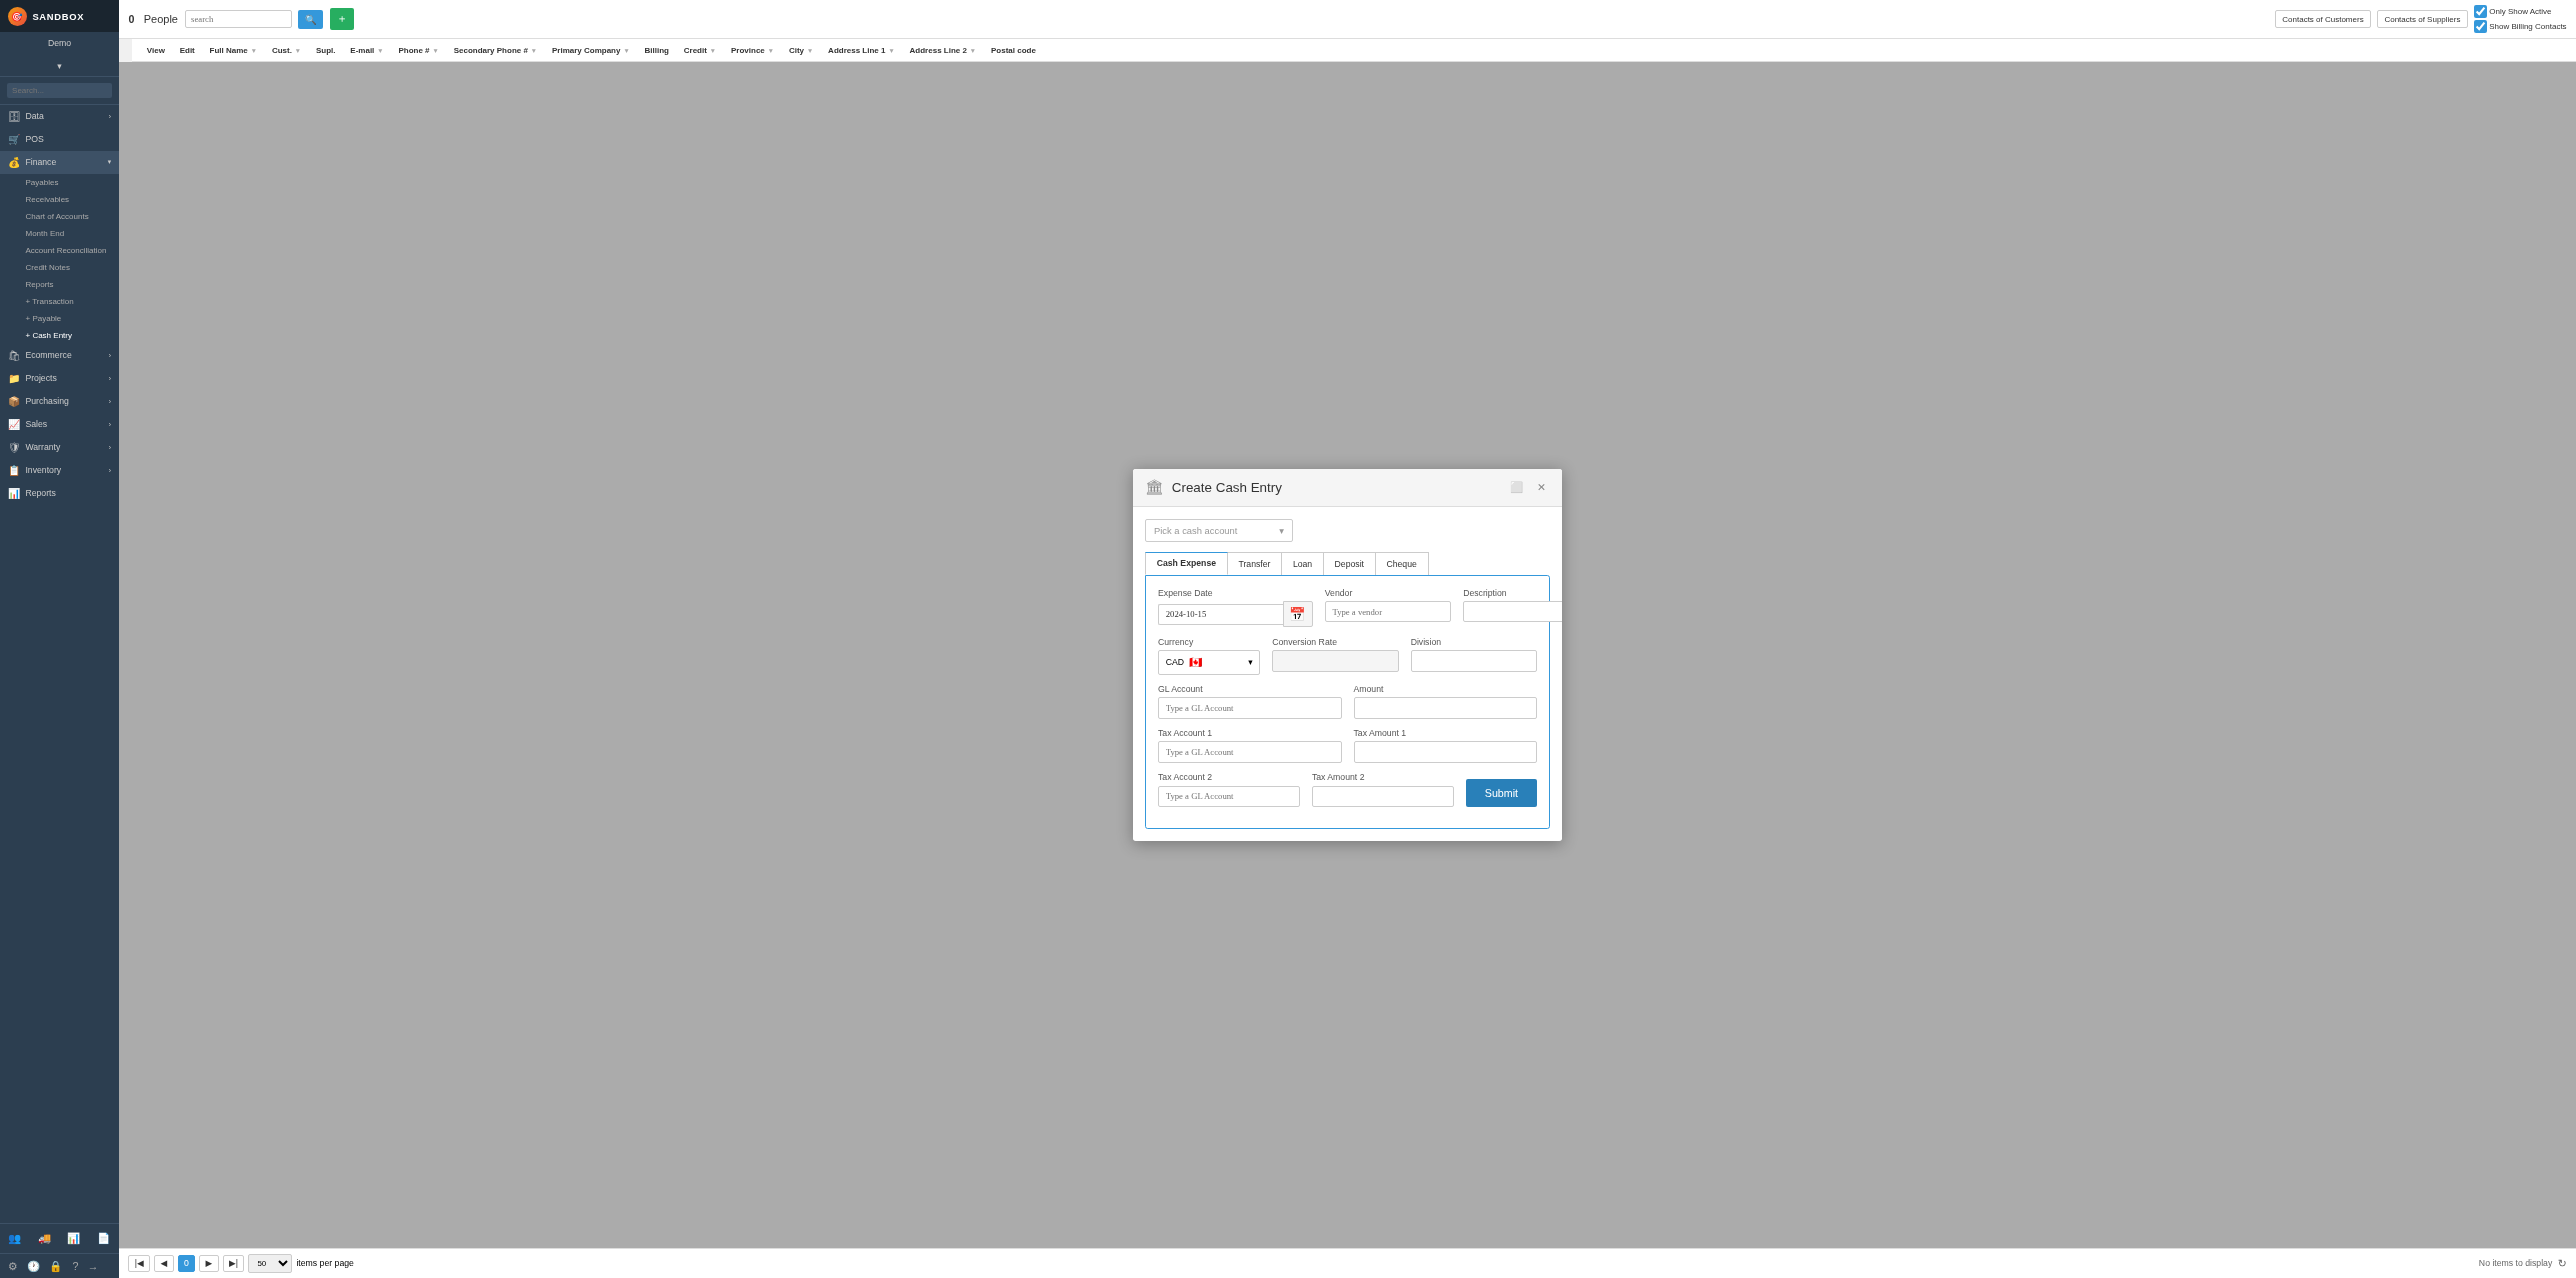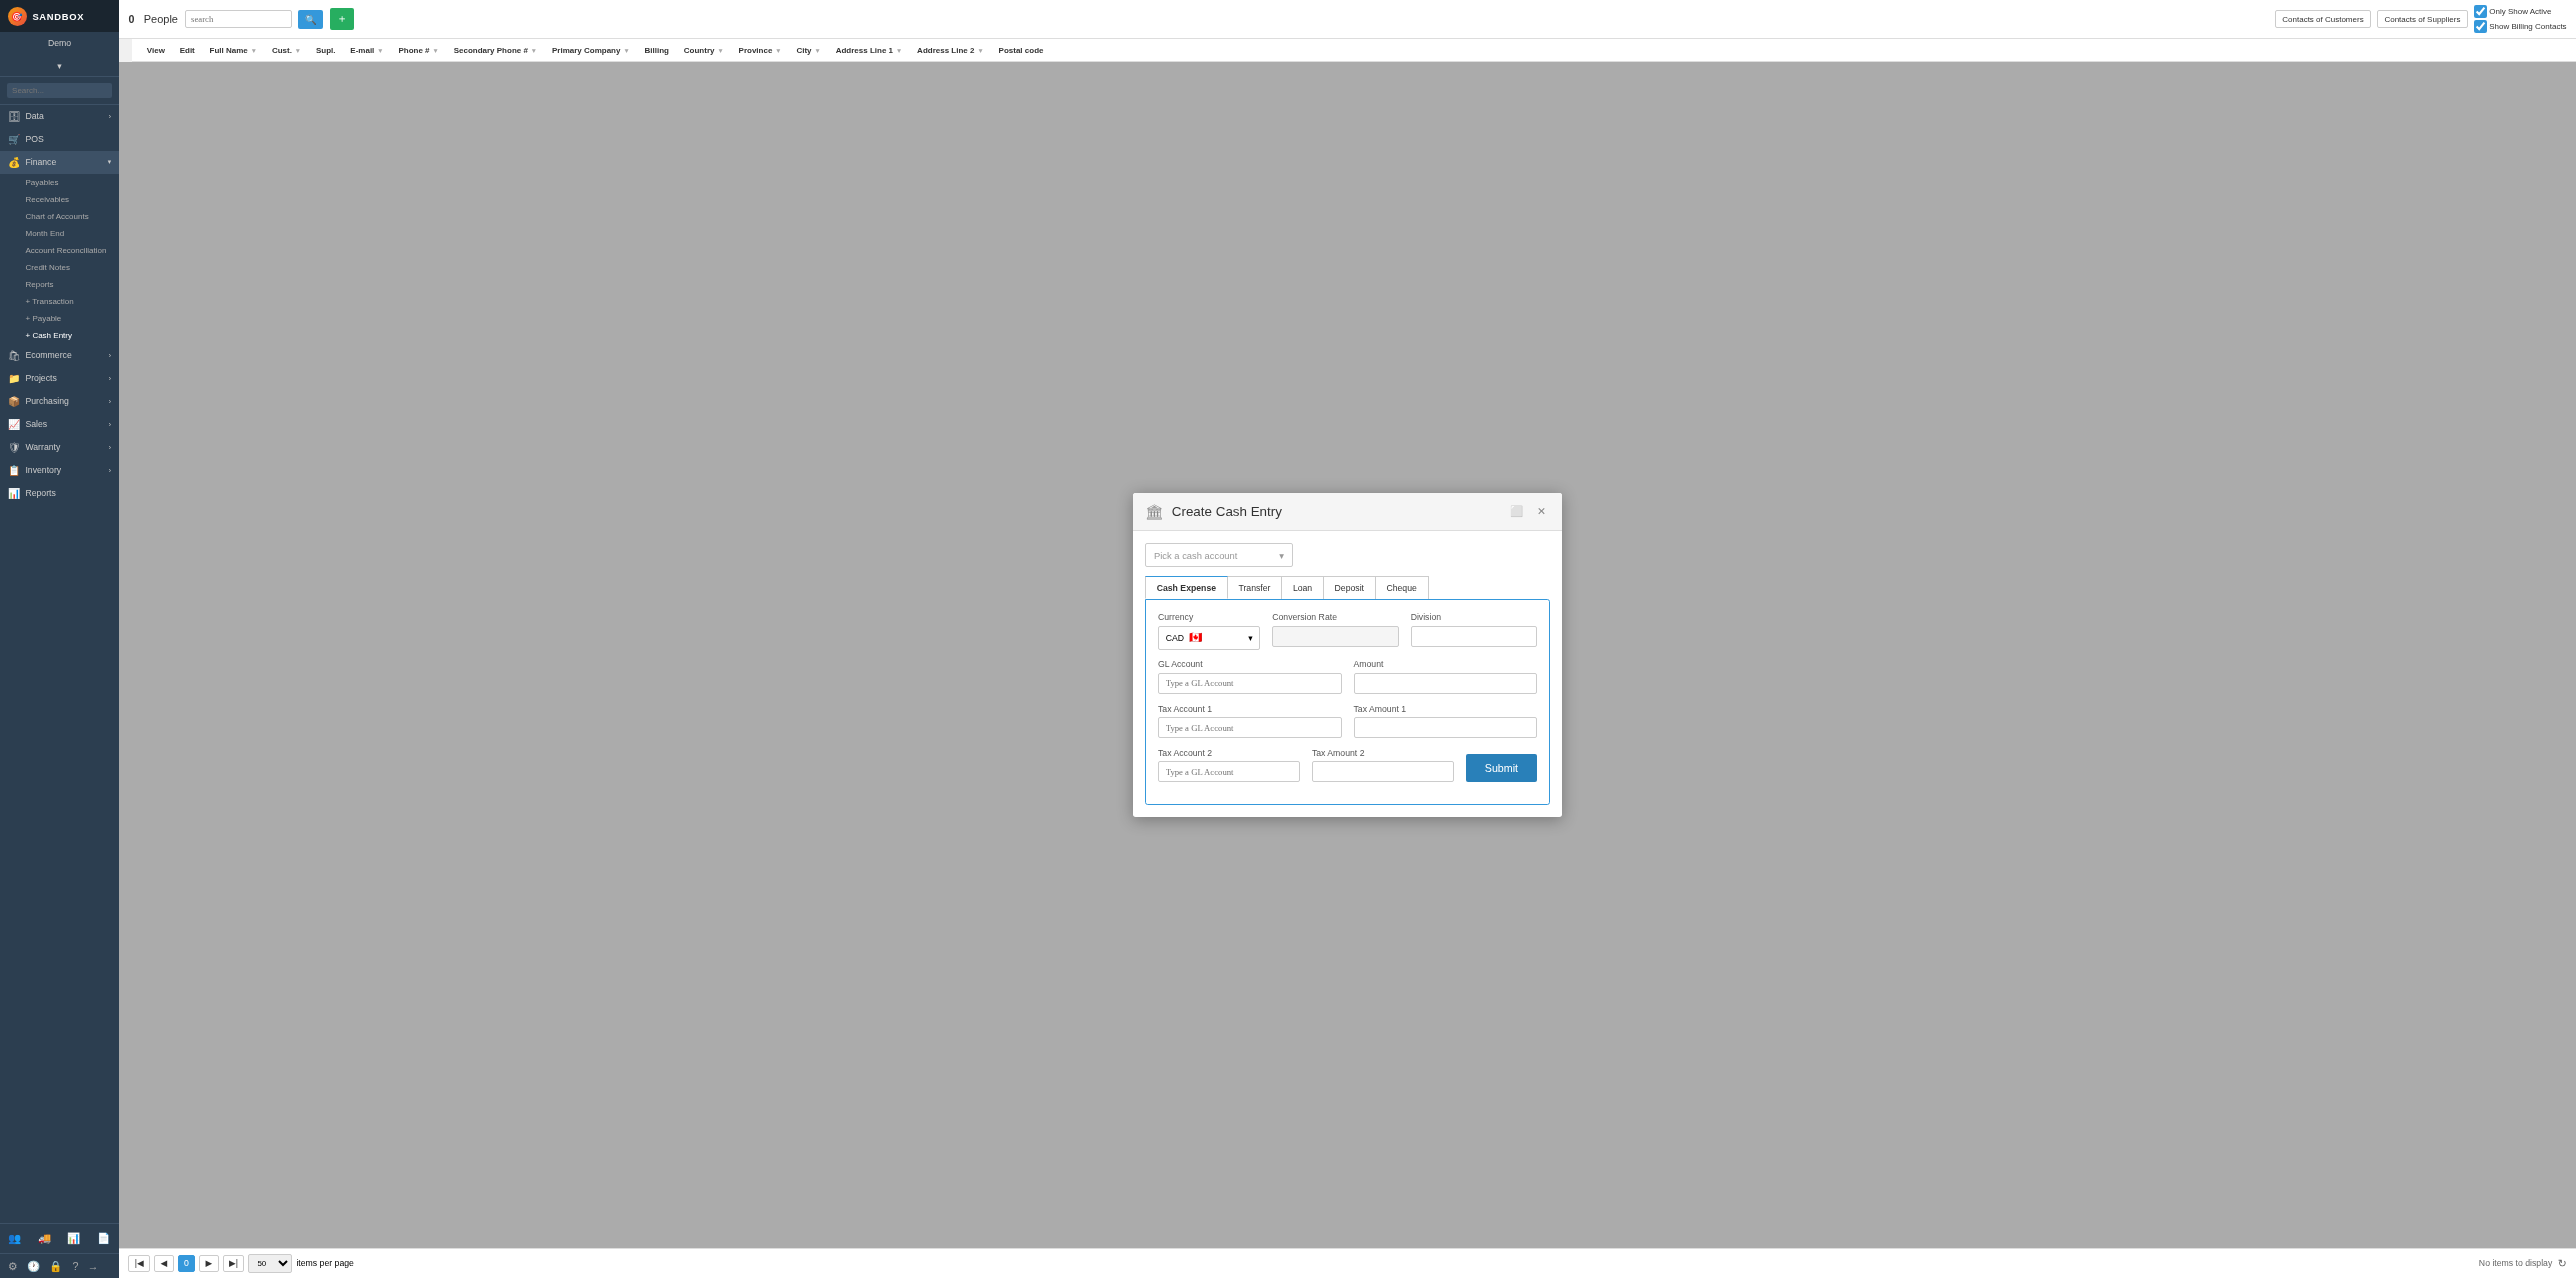--- a/index.html
+++ b/index.html
@@ -379,21 +379,21 @@
         <span class="filter-icon">▼</span>
       </div>
     <div class="th">
         <span>Primary Company</span>
         <span class="filter-icon">▼</span>
       </div>
     <div class="th">
         <span>Billing</span>
       </div>
     <div class="th">
-        <span>Country</span>
+        <span>Credit</span>
         <span class="filter-icon">▼</span>
       </div>
     <div class="th">
         <span>Province</span>
         <span class="filter-icon">▼</span>
       </div>
     <div class="th">
         <span>City</span>
         <span class="filter-icon">▼</span>
       </div>
@@ -436,20 +436,37 @@
           <div class="tabs-row">
             <button class="tab-btn active">Cash Expense</button>
             <button class="tab-btn">Transfer</button>
             <button class="tab-btn">Loan</button>
             <button class="tab-btn">Deposit</button>
             <button class="tab-btn">Cheque</button>
           </div>
 
           <div class="tab-content">
 
+            <div class="form-row">
+              <div class="form-group">
+                <label>Expense Date</label>
+                <div class="date-wrapper">
+                  <input type="text" class="form-input" style="border-radius: 2px 0px 0px 2px; border-right: none;" value="2024-10-15">
+                  <button class="date-icon-btn">📅</button>
+                </div>
+              </div>
+              <div class="form-group">
+                <label>Vendor</label>
+                <input type="text" class="form-input" placeholder="Type a vendor" style="">
+              </div>
+              <div class="form-group">
+                <label>Description</label>
+                <input type="text" class="form-input" style="">
+              </div>
+            </div>
 
             <div class="form-row">
               <div class="form-group">
                 <label>Currency</label>
                 <div class="currency-select">
                   <span>CAD</span>
                   <span class="flag">🇨🇦</span>
                   <span style="margin-left:auto;">▾</span>
                 </div>
               </div>

